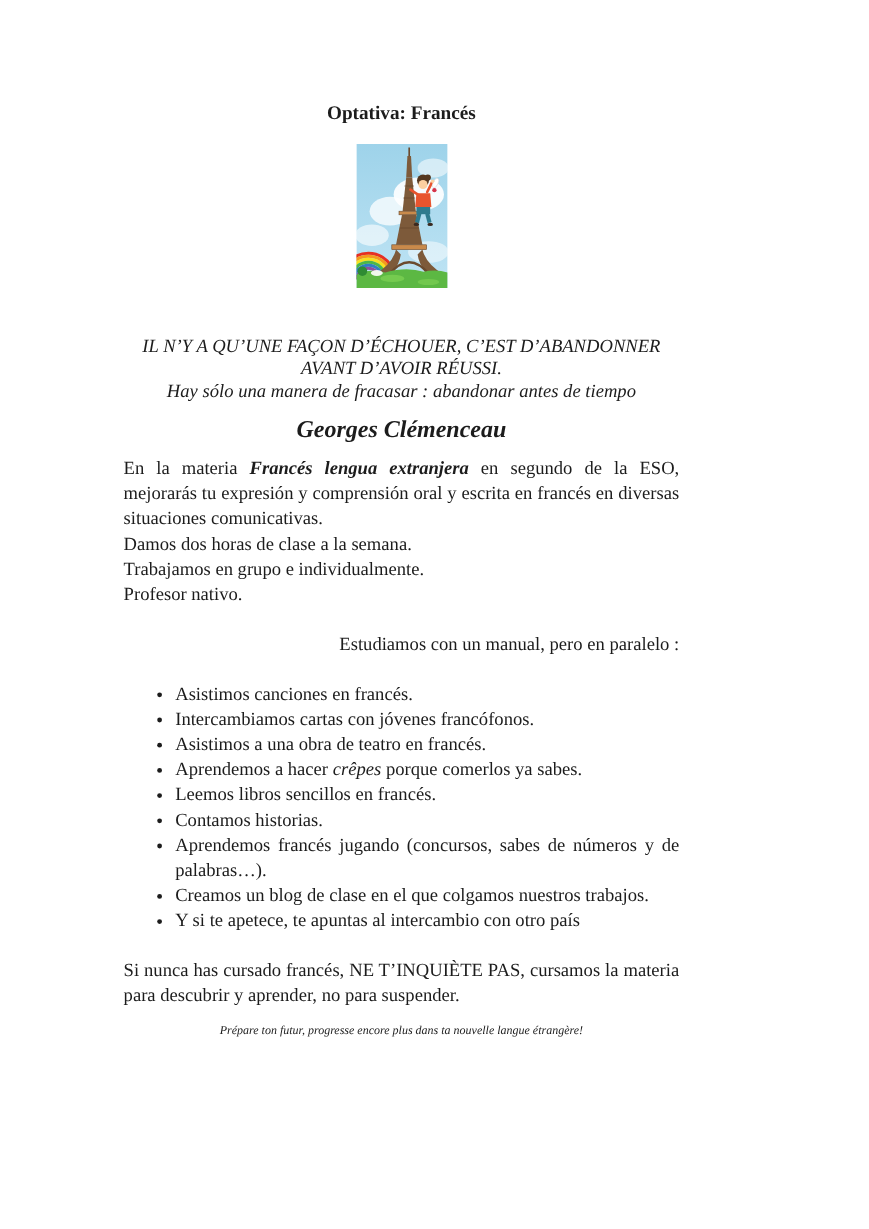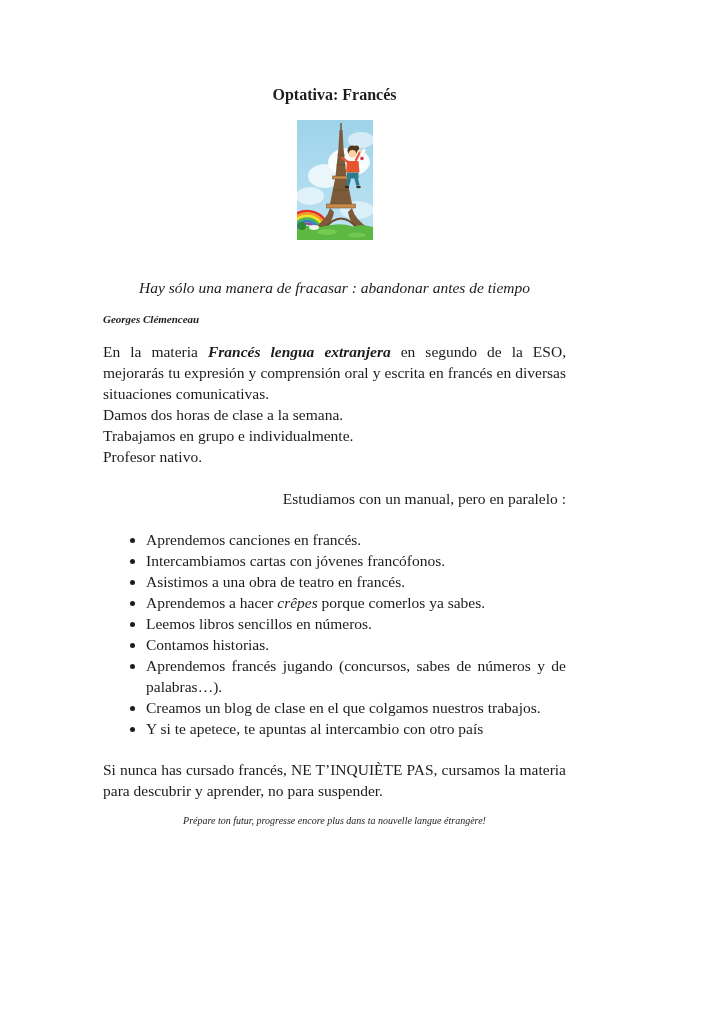--- a/index.html
+++ b/index.html
@@ -37,24 +37,24 @@
   }
   .quote-block {
     margin-top: 34px;
     text-align: center;
     font-style: italic;
     font-size: 15.5px;
     line-height: 19px;
   }
   .quote-author {
     margin-top: 12px;
-    text-align: left;
+    text-align: center;
     font-style: italic;
     font-weight: bold;
-    font-size: 11px;
+    font-size: 20px;
     line-height: 20px;
   }
   .body-text {
     font-size: 15.5px;
     line-height: 21px;
   }
   p { margin: 0; }
   .intro-par {
     margin-top: 12px;
     text-align: justify;
@@ -160,43 +160,44 @@
         <path d="M0 109 Q10 103.5 24 107 Q42 102 56 106.5 Q66 104 76 107 L76 120 L0 120 Z" fill="#5cb843"></path>
         <ellipse cx="30" cy="112" rx="10" ry="3" fill="#7ccf52" opacity="0.8"></ellipse>
         <ellipse cx="60" cy="115" rx="9" ry="2.6" fill="#7ccf52" opacity="0.7"></ellipse>
         <circle cx="5" cy="106" r="4" fill="#2e8b33"></circle>
         <ellipse cx="17" cy="107.5" rx="5" ry="2.4" fill="#ffffff" opacity="0.9"></ellipse>
       </g>
     </svg>
   </div>
 
   <div class="quote-block">
+    <p>IL N’Y A QU’UNE FAÇON D’ÉCHOUER, C’EST D’ABANDONNER AVANT D’AVOIR RÉUSSI.</p>
     <p>Hay sólo una manera de fracasar : abandonar antes de tiempo</p>
   </div>
 
   <div class="quote-author">Georges Clémenceau</div>
 
   <div class="body-text">
 
     <p class="intro-par"><span>En la materia </span><span class="em-bold-italic">Francés lengua extranjera</span><span> en segundo de la ESO, mejorarás tu expresión y comprensión oral y escrita en francés en diversas situaciones comunicativas.</span></p>
 
     <div class="facts">
       <p>Damos dos horas de clase a la semana.</p>
       <p>Trabajamos en grupo e individualmente.</p>
       <p>Profesor nativo.</p>
     </div>
 
     <p class="list-intro">Estudiamos con un manual, pero en paralelo :</p>
 
     <ul class="activities">
-      <li>Aprendemos canciones en francés.</li>
+      <li>Asistimos canciones en francés.</li>
       <li>Intercambiamos cartas con jóvenes francófonos.</li>
       <li>Asistimos a una obra de teatro en francés.</li>
       <li><span>Aprendemos a hacer </span><span class="italic-inline">crêpes</span><span> porque comerlos ya sabes.</span></li>
-      <li>Leemos libros sencillos en números.</li>
+      <li>Leemos libros sencillos en francés.</li>
       <li>Contamos historias.</li>
       <li>Aprendemos francés jugando (concursos, sabes de números y de palabras…).</li>
       <li>Creamos un blog de clase en el que colgamos nuestros trabajos.</li>
       <li>Y si te apetece, te apuntas al intercambio con otro país</li>
     </ul>
 
     <p class="closing-par">Si nunca has cursado francés, NE T’INQUIÈTE PAS, cursamos la materia para descubrir y aprender, no para suspender.</p>
 
     <p class="footer-quote">Prépare ton futur, progresse encore plus dans ta nouvelle langue étrangère!</p>
 

